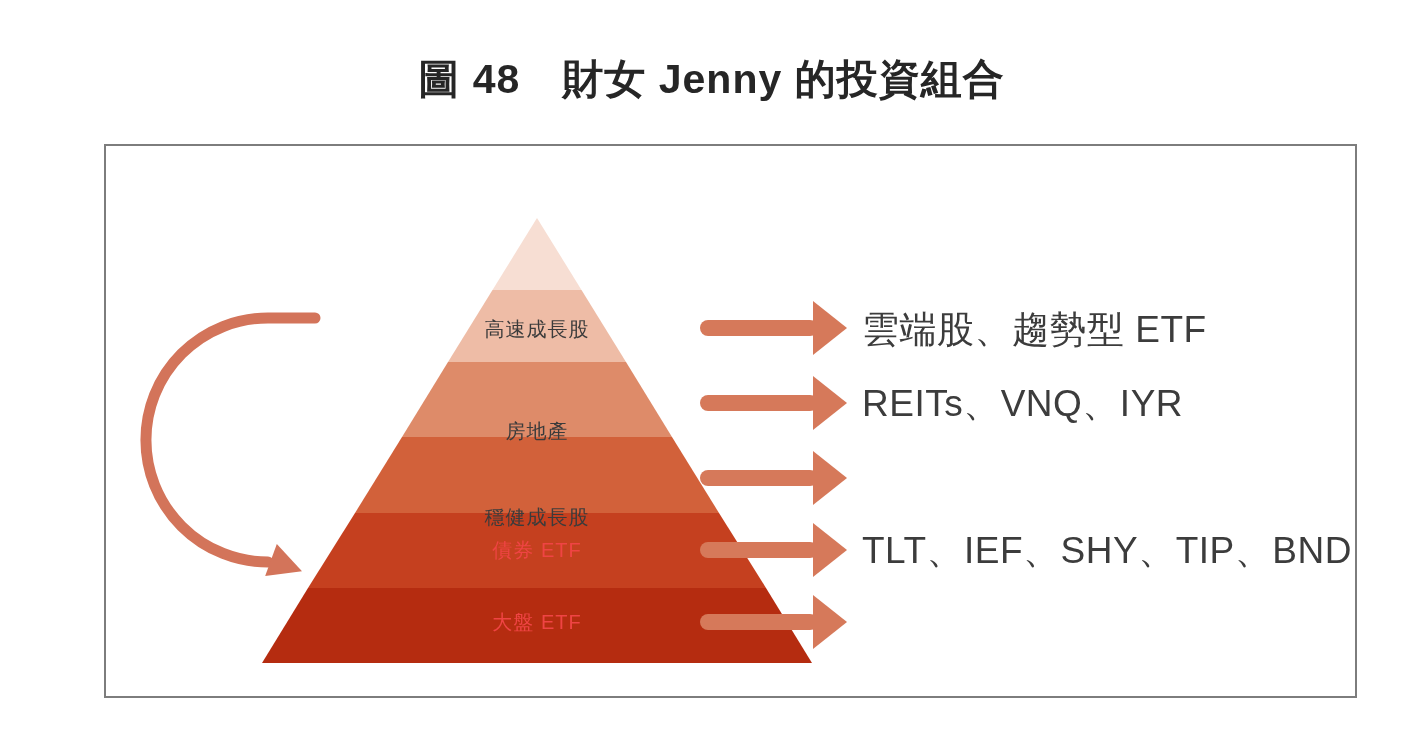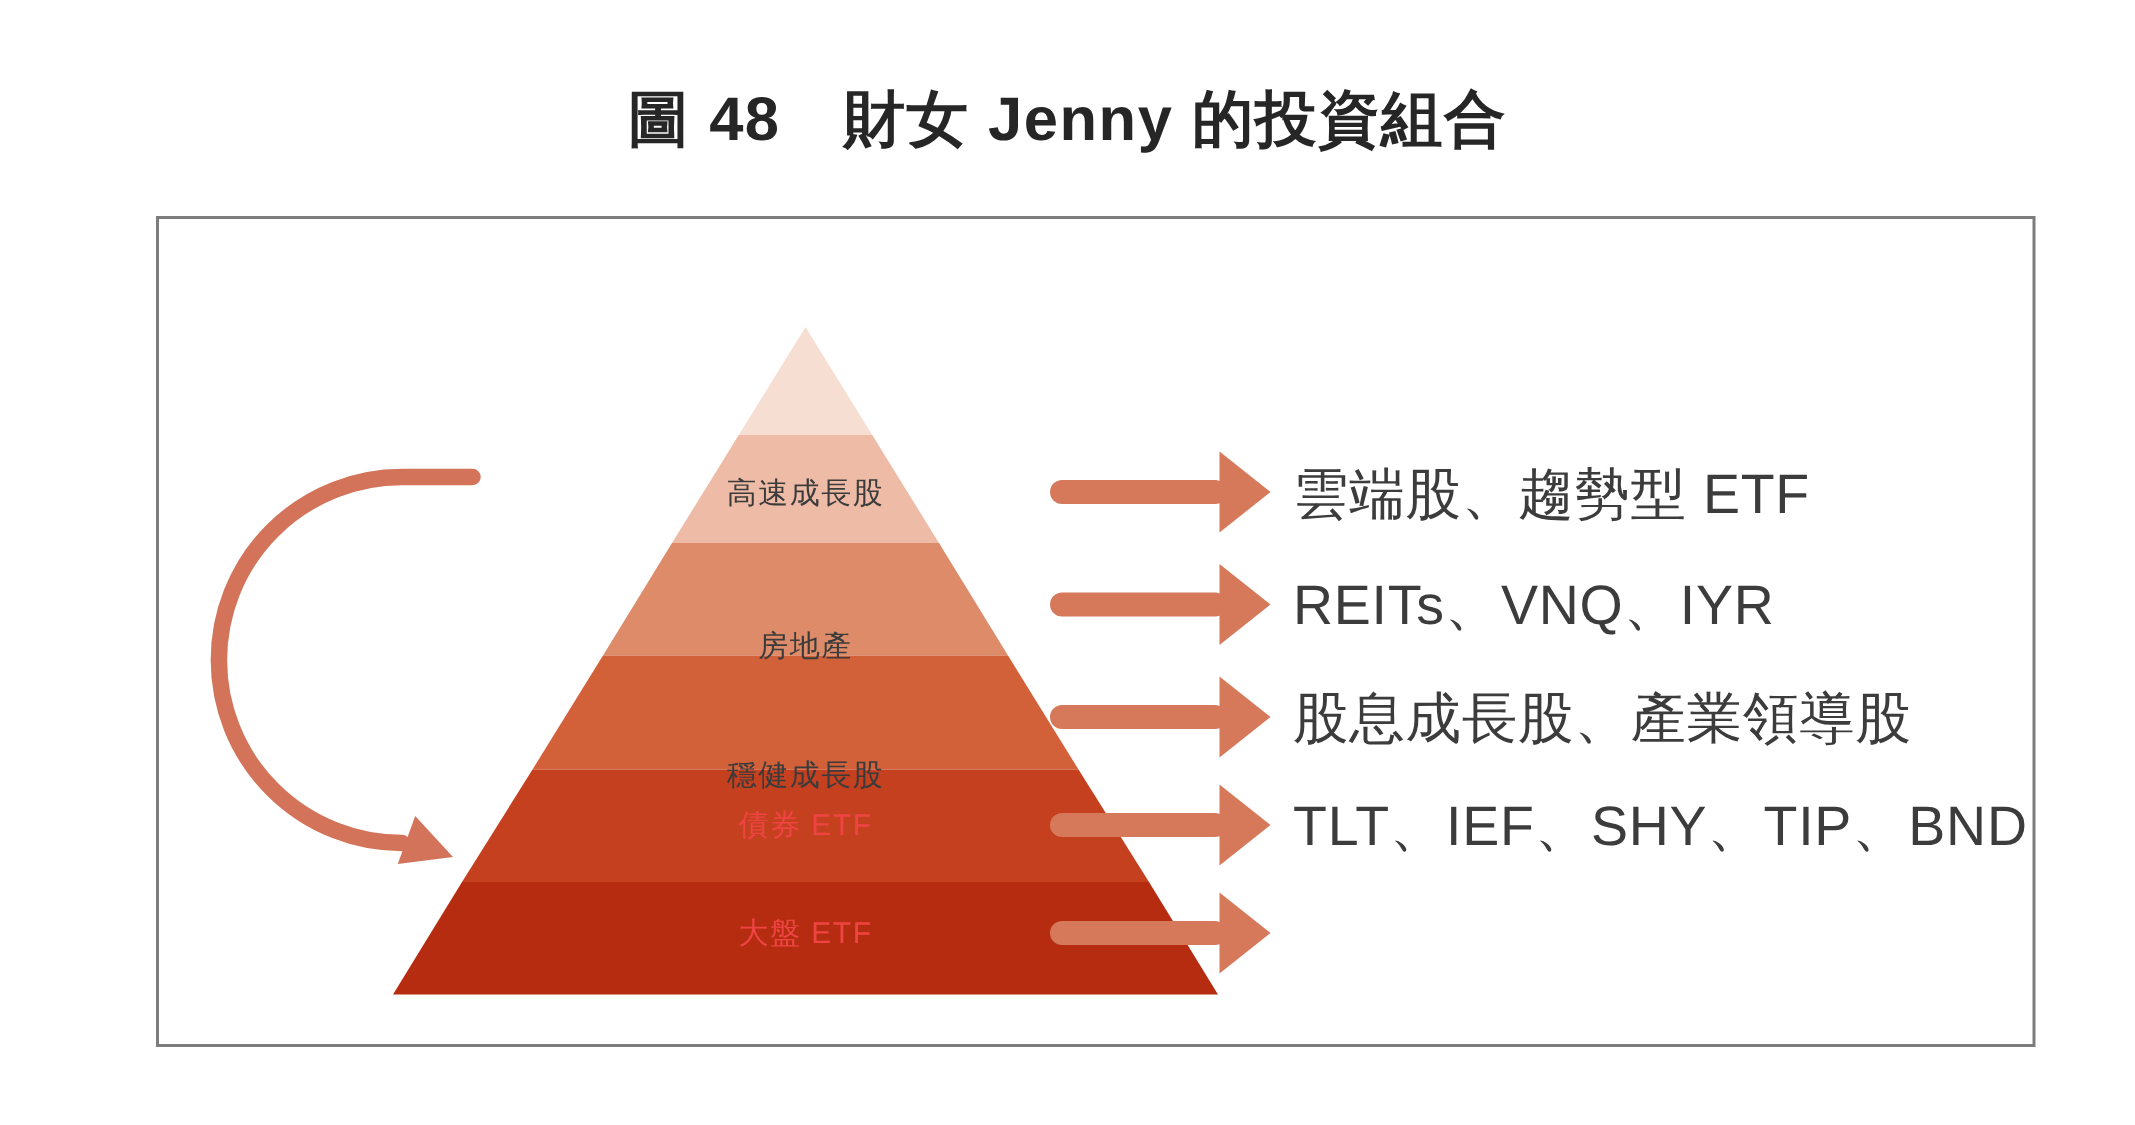--- a/index.html
+++ b/index.html
@@ -108,16 +108,15 @@
   </svg>
 
   <div class="pyr-label dark" style="left:537px; top:329px;">高速成長股</div>
   <div class="pyr-label dark" style="left:537px; top:403px;margin-top:28px;">房地產</div>
   <div class="pyr-label dark" style="left:537px; top:477px;margin-top:40px;">穩健成長股</div>
   <div class="pyr-label light" style="left:537px; top:550px;">債券 ETF</div>
   <div class="pyr-label light" style="left:537px; top:622px;">大盤 ETF</div>
 
   <div class="map-text" style="top:330px;">雲端股、趨勢型 ETF</div>
   <div class="map-text" style="top:404px;">REITs、VNQ、IYR</div>
-  <div class="map-text" style="top:479px;">股息成長股、產業領導股</div>
   <div class="map-text" style="top:551px;text-align:center;">TLT、IEF、SHY、TIP、BND</div>
 
 </div>
 
 </body></html>

